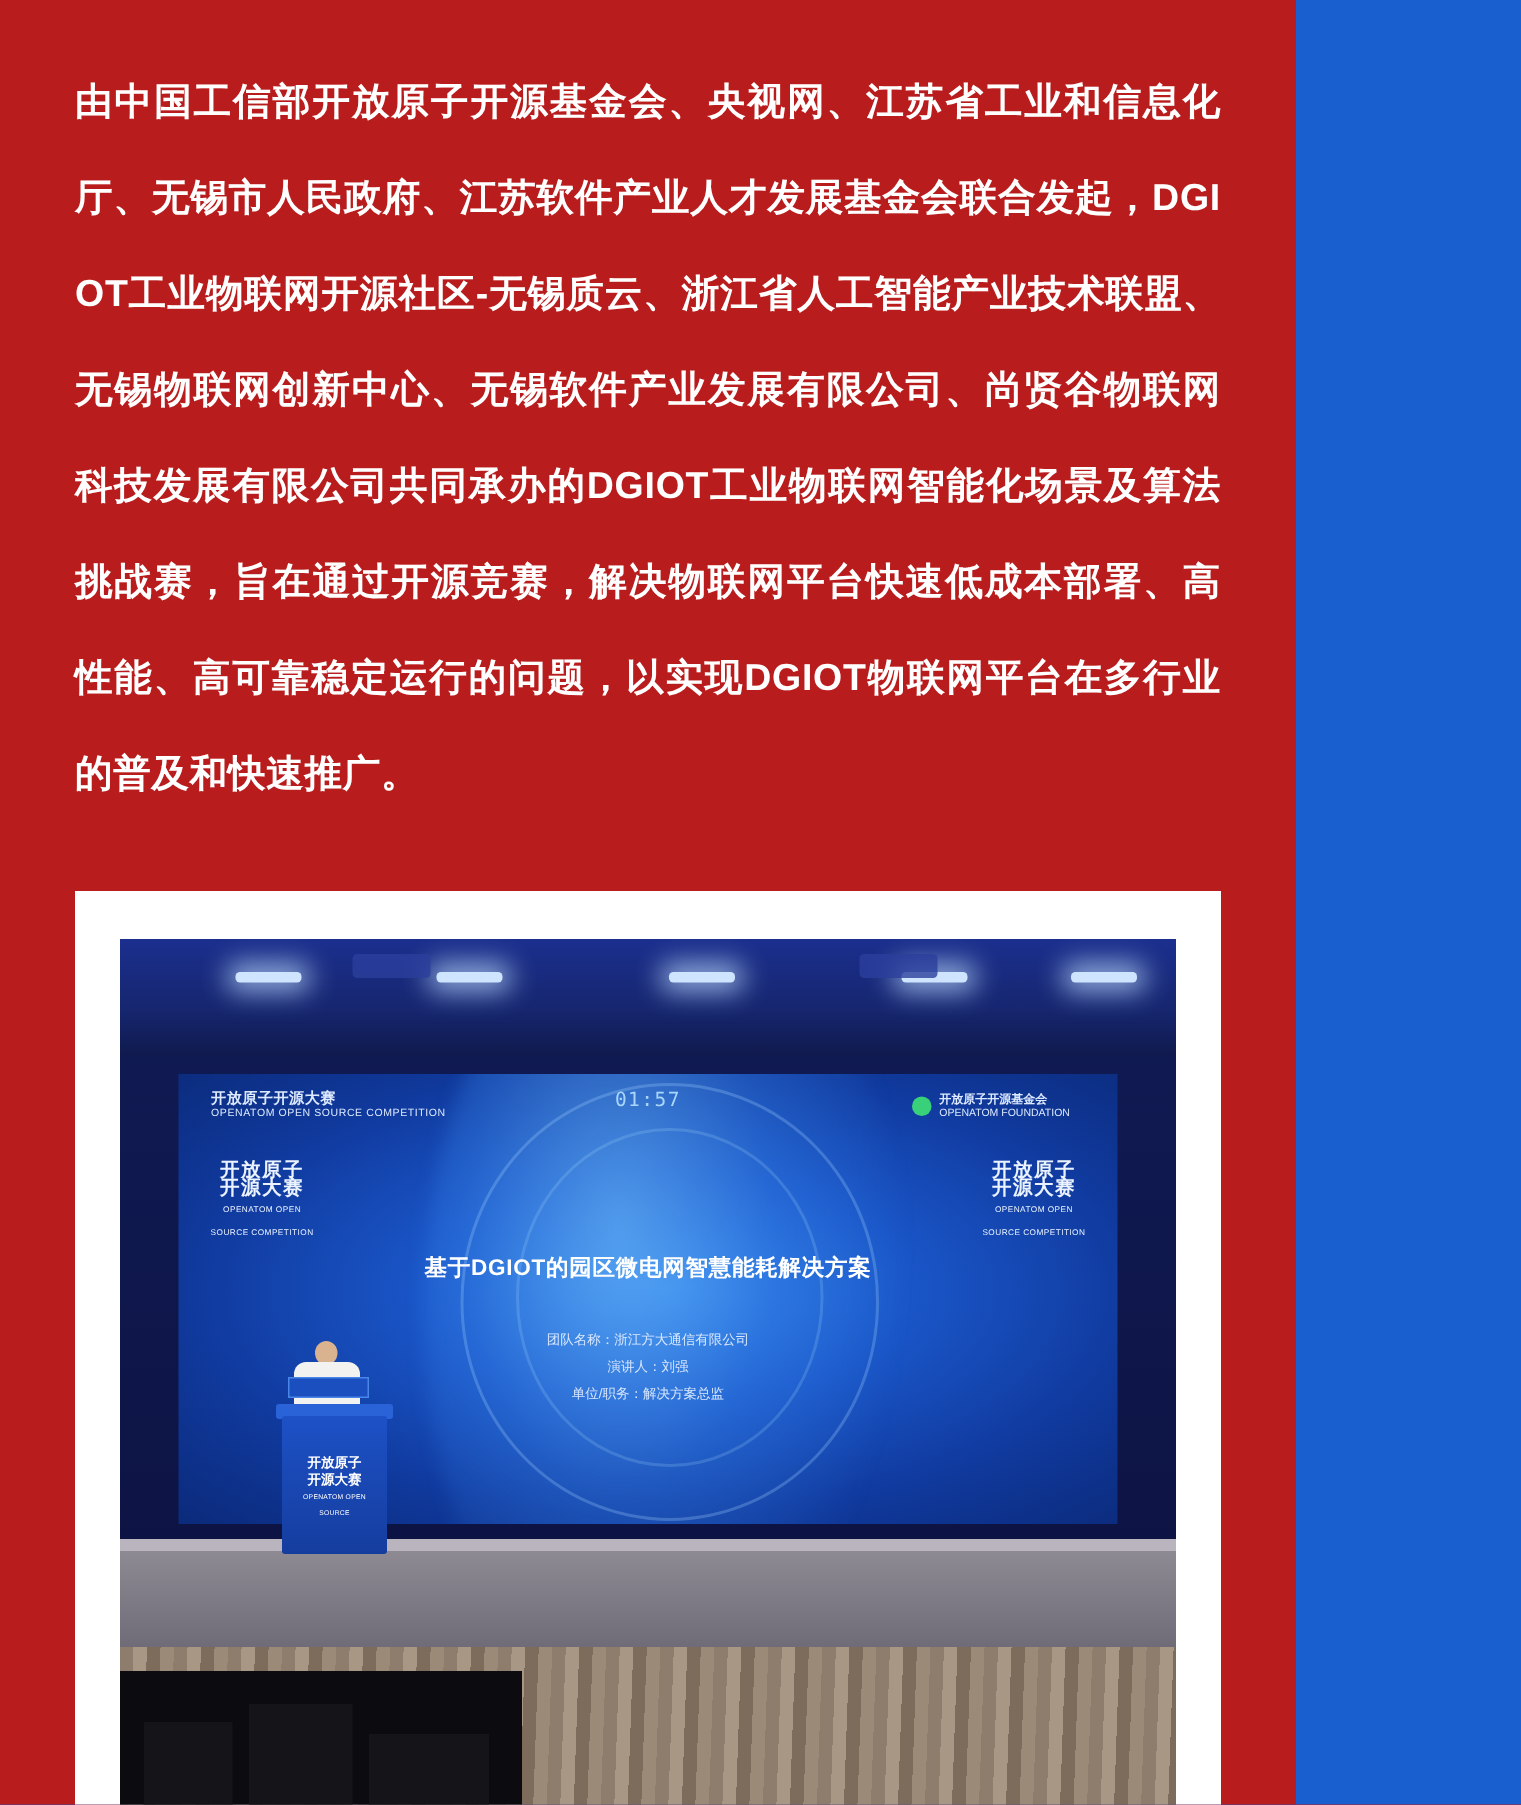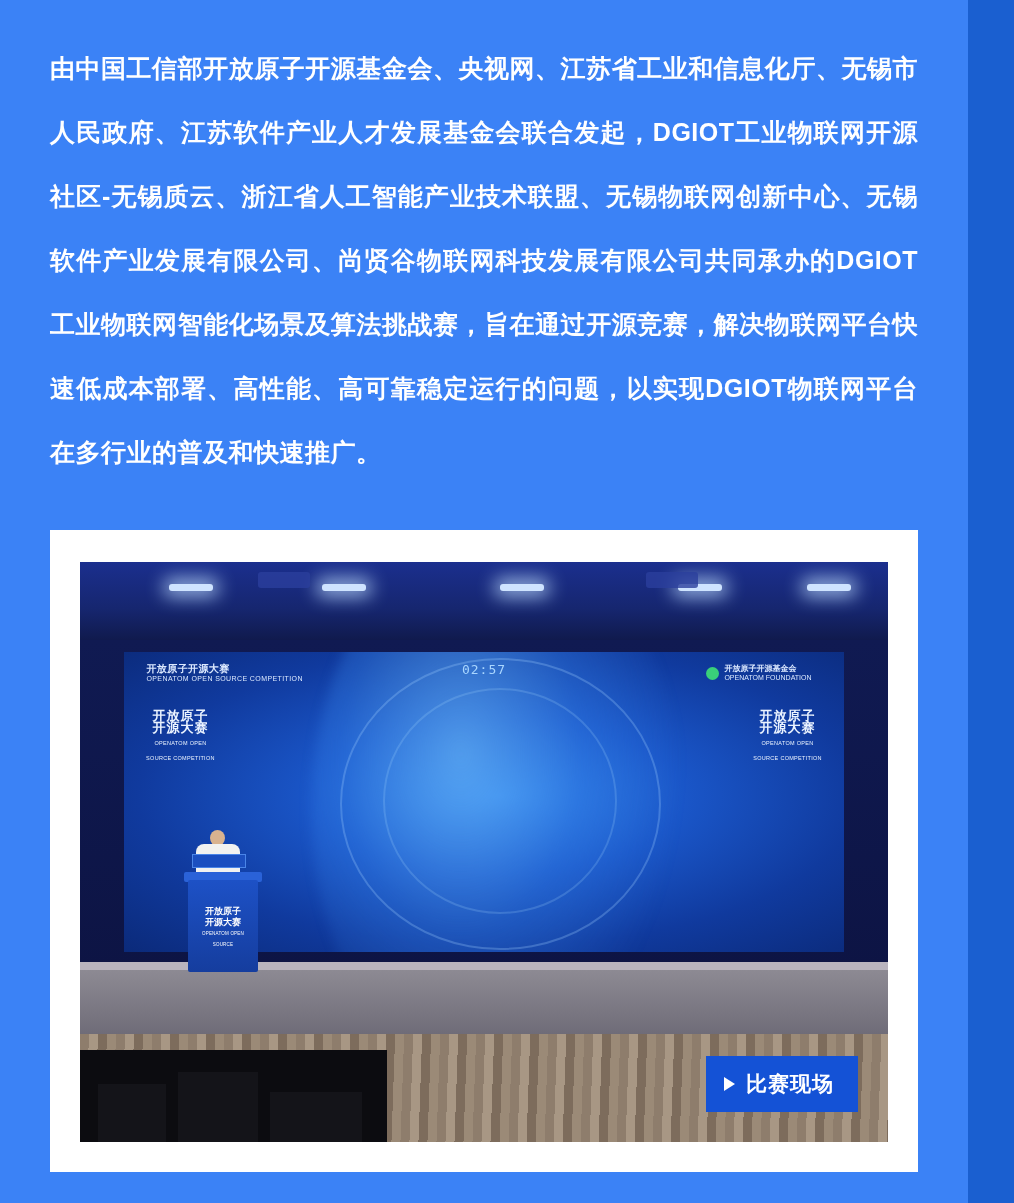--- a/index.html
+++ b/index.html
@@ -9,23 +9,23 @@
   body {
     width: 1014px;
     height: 1203px;
     background: #1a5fd0;
     font-family: "Liberation Sans", sans-serif;
     overflow: hidden;
     position: relative;
   }
   .page {
     position: relative;
-    width: 968px;
+    width: 864px;
     height: 1203px;
-    background: #3b82f6;
+    background: #b91c1c;
   }
 
   
   .article-body {
     padding: 36px 50px 0 50px;
   }
   .article-paragraph {
     color: #ffffff;
     font-size: 25px;
     font-weight: bold;
@@ -320,21 +320,21 @@
       <div class="led-screen">
         <div class="led-swirl"></div>
         <div class="led-ring"></div>
         <div class="led-ring r2"></div>
 
         <div class="led-logo-left">
           <div class="ll-cn">开放原子开源大赛</div>
           <div>OPENATOM OPEN SOURCE COMPETITION</div>
         </div>
 
-        <div class="led-time">02:57</div>
+        <div class="led-time">01:57</div>
 
         <div class="led-logo-right">
           <span class="lr-mark"></span>
           <span>
             <span class="lr-cn">开放原子开源基金会</span><br>
             <span>OPENATOM FOUNDATION</span>
           </span>
         </div>
 
         <div class="poster left">
@@ -344,21 +344,27 @@
           <div class="p-en">SOURCE COMPETITION</div>
         </div>
 
         <div class="poster right">
           <div class="p-cn">开放原子</div>
           <div class="p-cn">开源大赛</div>
           <div class="p-en">OPENATOM OPEN</div>
           <div class="p-en">SOURCE COMPETITION</div>
         </div>
 
-
+        <div class="led-title">基于DGIOT的园区微电网智慧能耗解决方案</div>
+
+        <div class="led-meta">
+          <div>团队名称：浙江方大通信有限公司</div>
+          <div>演讲人：刘强</div>
+          <div>单位/职务：解决方案总监</div>
+        </div>
       </div>
 
       <div class="stage-edge"></div>
       <div class="stage-front"></div>
       <div class="floor"></div>
 
       <div class="speaker-head"></div>
       <div class="speaker-body"></div>
       <div class="speaker-placard"></div>
       <div class="podium-top"></div>
@@ -369,21 +375,17 @@
           <div class="pb-en">OPENATOM OPEN SOURCE</div>
         </div>
       </div>
 
       <div class="foreground-seats">
         <div class="seat-block" style="left:6%;width:22%;height:58px;"></div>
         <div class="seat-block" style="left:32%;width:26%;height:70px;"></div>
         <div class="seat-block" style="left:62%;width:30%;height:50px;"></div>
       </div>
 
-      <div class="caption-ribbon">
-        <span class="play-tri"></span>
-        <span>比赛现场</span>
-      </div>
 
     </div>
   </div>
 
 </div>
 
 </body></html>

